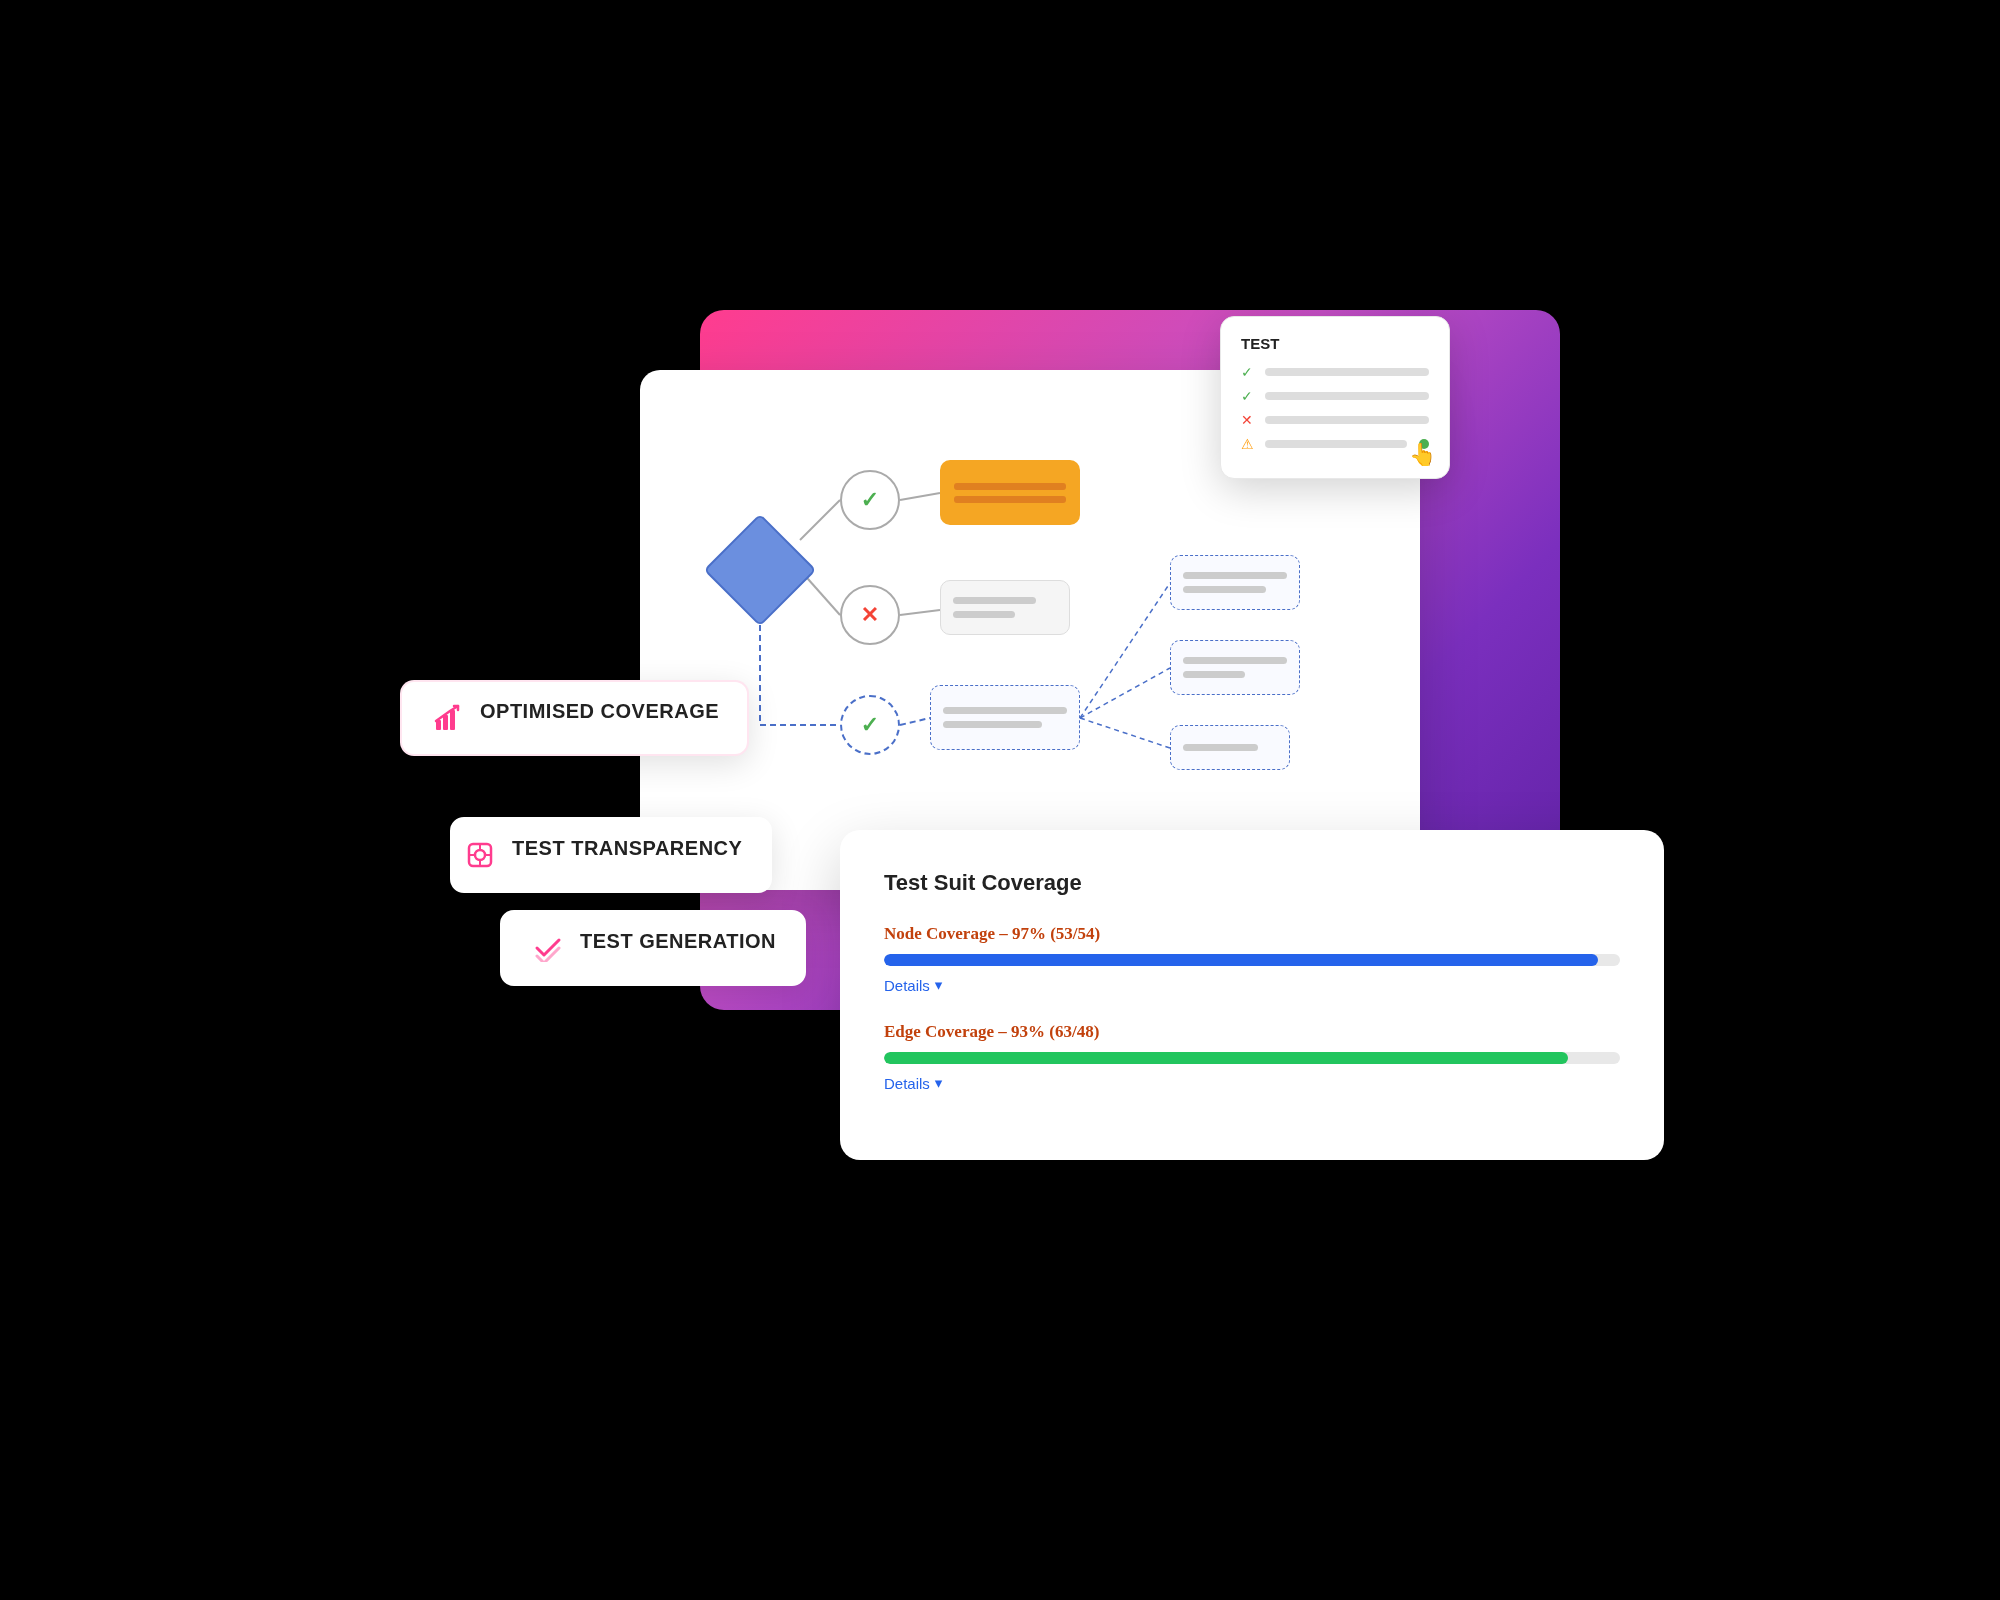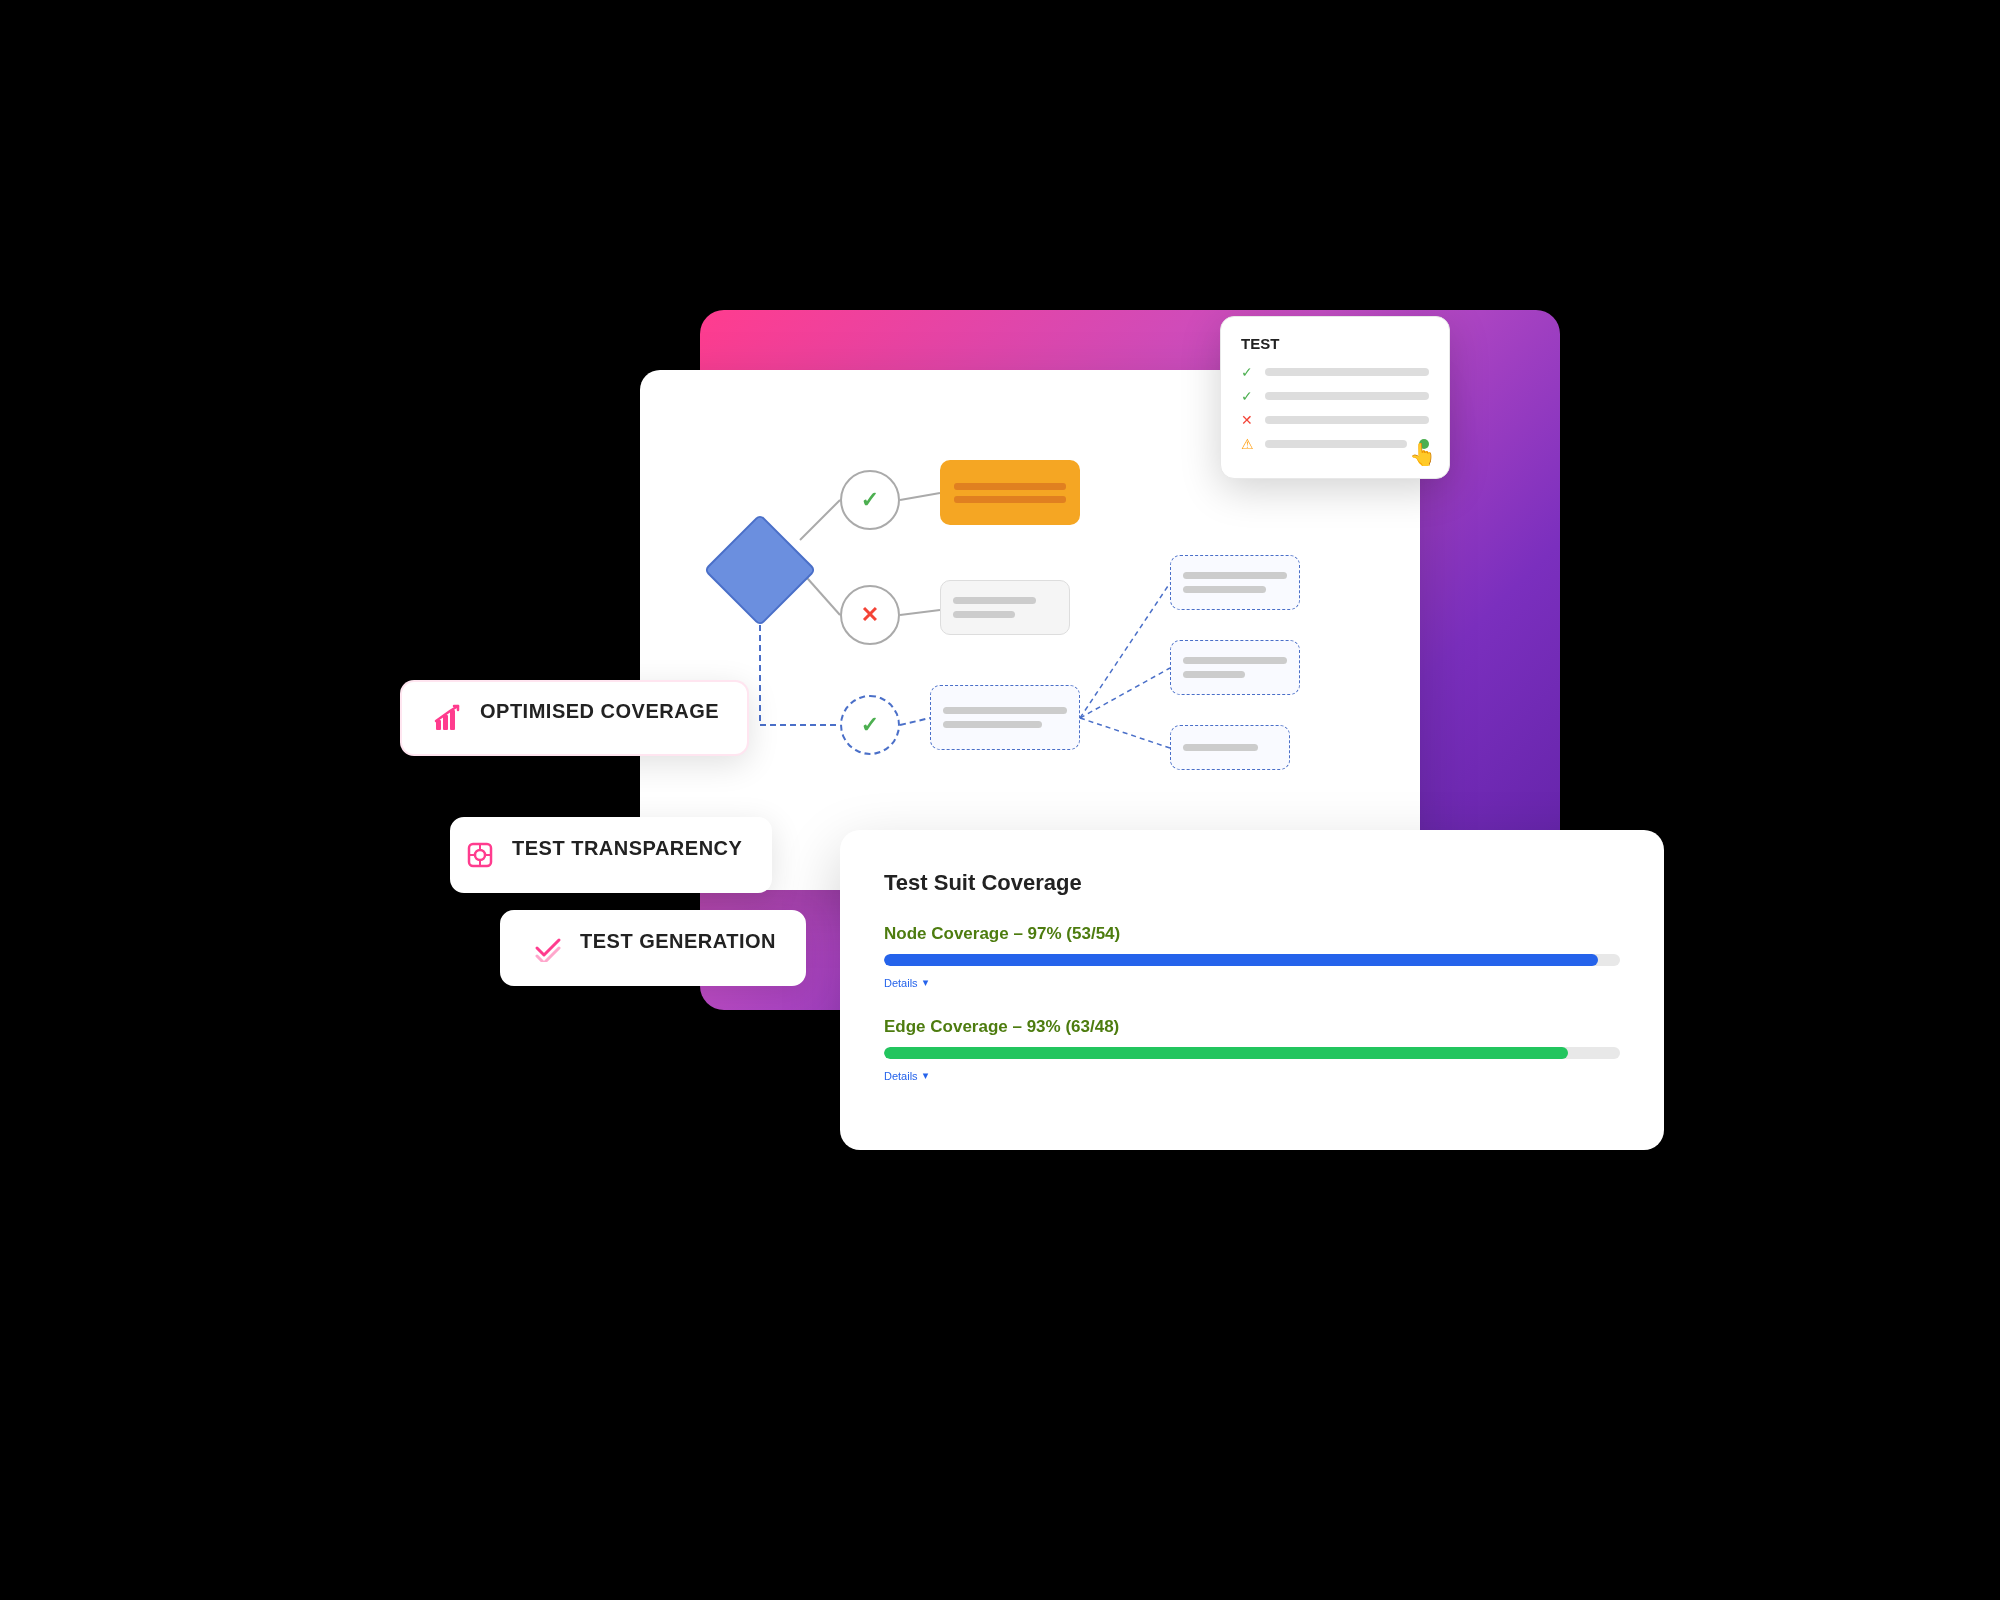--- a/index.html
+++ b/index.html
@@ -229,42 +229,43 @@
       font-weight: 700;
       color: #222;
       margin-bottom: 28px;
     }
     .coverage-section {
       margin-bottom: 28px;
     }
     .coverage-label {
       font-size: 17px;
       font-weight: 700;
-      color: #4d7c0f;
+      color: #c2410c;
       margin-bottom: 10px;
+      font-family: Liberation Serif, serif;
     }
     .coverage-bar-bg {
       height: 12px;
       background: #e8e8e8;
       border-radius: 6px;
       margin-bottom: 10px;
       overflow: hidden;
     }
     .coverage-bar-fill {
       height: 100%;
       border-radius: 6px;
     }
     .coverage-bar-fill.blue { background: #2563eb; width: 97%; }
     .coverage-bar-fill.green { background: #22c55e; width: 93%; }
     .coverage-details-link {
       display: flex;
       align-items: center;
       gap: 5px;
       color: #2563eb;
-      font-size: 11px;
+      font-size: 15px;
       font-weight: 500;
       cursor: pointer;
     }
 
     
     .feature-badge {
       position: absolute;
       background: #fff;
       border-radius: 14px;
       padding: 18px 28px;

